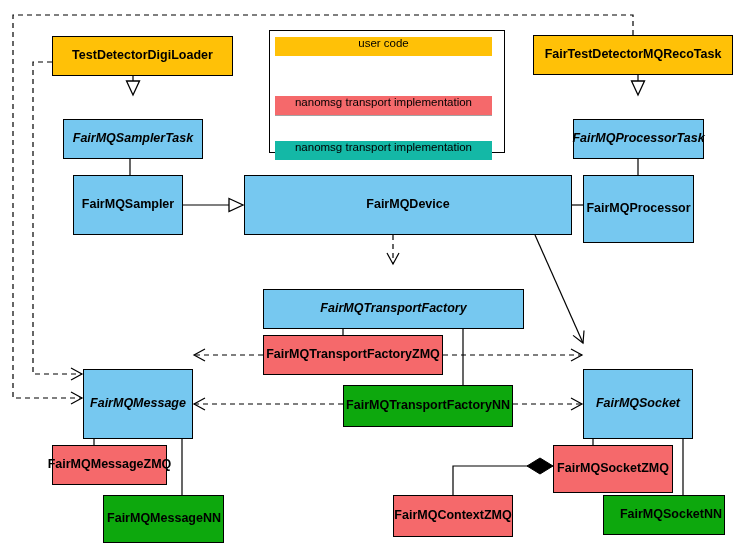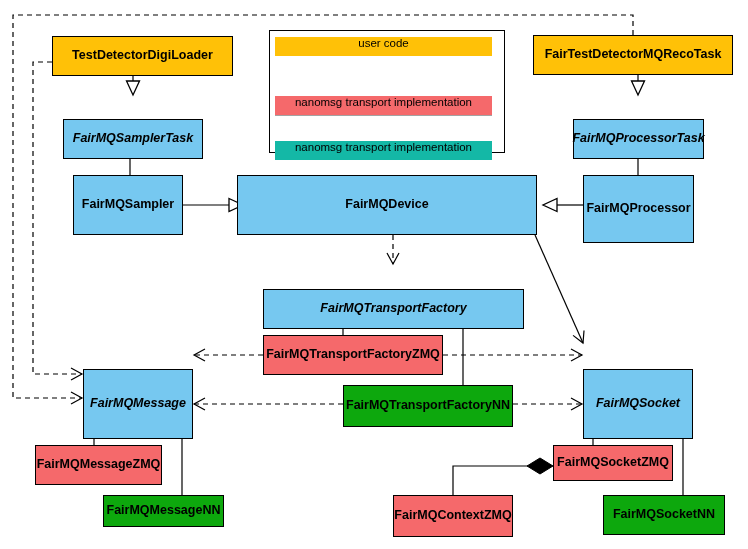--- a/index.html
+++ b/index.html
@@ -10,21 +10,21 @@
   .wires{position:absolute;left:0;top:0;width:748px;height:549px;}
   .node{
     position:absolute;box-sizing:border-box;border:1px solid #000;
     display:flex;align-items:center;justify-content:center;text-align:center;
     font-weight:bold;font-size:12.5px;color:#000;line-height:1.1;
   }
   .node span{display:block;padding:0 2px;}
   .user{background:#FFC107;}
   .fw{background:#76C8F0;}
   .zmq{background:#F5696B;}
-  .nn{background:#0DA80D;}
+  .nn{background:#0DA80D;justify-content:flex-end;}
   .abstract{font-style:italic;margin-top:24px;}
   .legend{
     position:absolute;left:269px;top:30px;width:236px;height:123px;
     box-sizing:border-box;border:1px solid #000;background:#fff;
   }
   .lg{
     position:absolute;left:5px;width:217px;height:19px;
     display:flex;align-items:flex-start;justify-content:center;
     font-size:11.5px;color:#000;
   }
@@ -98,50 +98,50 @@
   </div>
   <div class="node fw abstract" style="left:63px;top:95px;width:140px;height:40px">
     <span>FairMQSamplerTask</span>
   </div>
   <div class="node fw abstract" style="left:573px;top:95px;width:131px;height:40px">
     <span>FairMQProcessorTask</span>
   </div>
   <div class="node fw" style="left:73px;top:175px;width:110px;height:60px">
     <span>FairMQSampler</span>
   </div>
-  <div class="node fw" style="left:237px;top:175px;width:300px;height:60px">
+  <div class="node fw" style="left:244px;top:175px;width:328px;height:60px">
     <span>FairMQDevice</span>
   </div>
   <div class="node fw" style="left:583px;top:175px;width:111px;height:68px">
     <span>FairMQProcessor</span>
   </div>
   <div class="node fw abstract" style="left:263px;top:265px;width:261px;height:40px">
     <span>FairMQTransportFactory</span>
   </div>
   <div class="node zmq" style="left:263px;top:335px;width:180px;height:40px">
     <span>FairMQTransportFactoryZMQ</span>
   </div>
   <div class="node nn" style="left:343px;top:385px;width:170px;height:42px">
     <span>FairMQTransportFactoryNN</span>
   </div>
   <div class="node fw abstract" style="left:83px;top:345px;width:110px;height:70px">
     <span>FairMQMessage</span>
   </div>
   <div class="node fw abstract" style="left:583px;top:345px;width:110px;height:70px">
     <span>FairMQSocket</span>
   </div>
-  <div class="node zmq" style="left:35px;top:445px;width:127px;height:40px">
+  <div class="node zmq" style="left:52px;top:445px;width:115px;height:40px">
     <span>FairMQMessageZMQ</span>
   </div>
-  <div class="node nn" style="left:103px;top:495px;width:121px;height:32px">
+  <div class="node nn" style="left:103px;top:495px;width:121px;height:48px">
     <span>FairMQMessageNN</span>
   </div>
   <div class="node zmq" style="left:393px;top:495px;width:120px;height:42px">
     <span>FairMQContextZMQ</span>
   </div>
-  <div class="node zmq" style="left:553px;top:445px;width:120px;height:36px">
+  <div class="node zmq" style="left:553px;top:445px;width:120px;height:48px">
     <span>FairMQSocketZMQ</span>
   </div>
   <div class="node nn" style="left:603px;top:495px;width:122px;height:40px">
     <span>FairMQSocketNN</span>
   </div>
 
 </div>
 
 </body></html>

